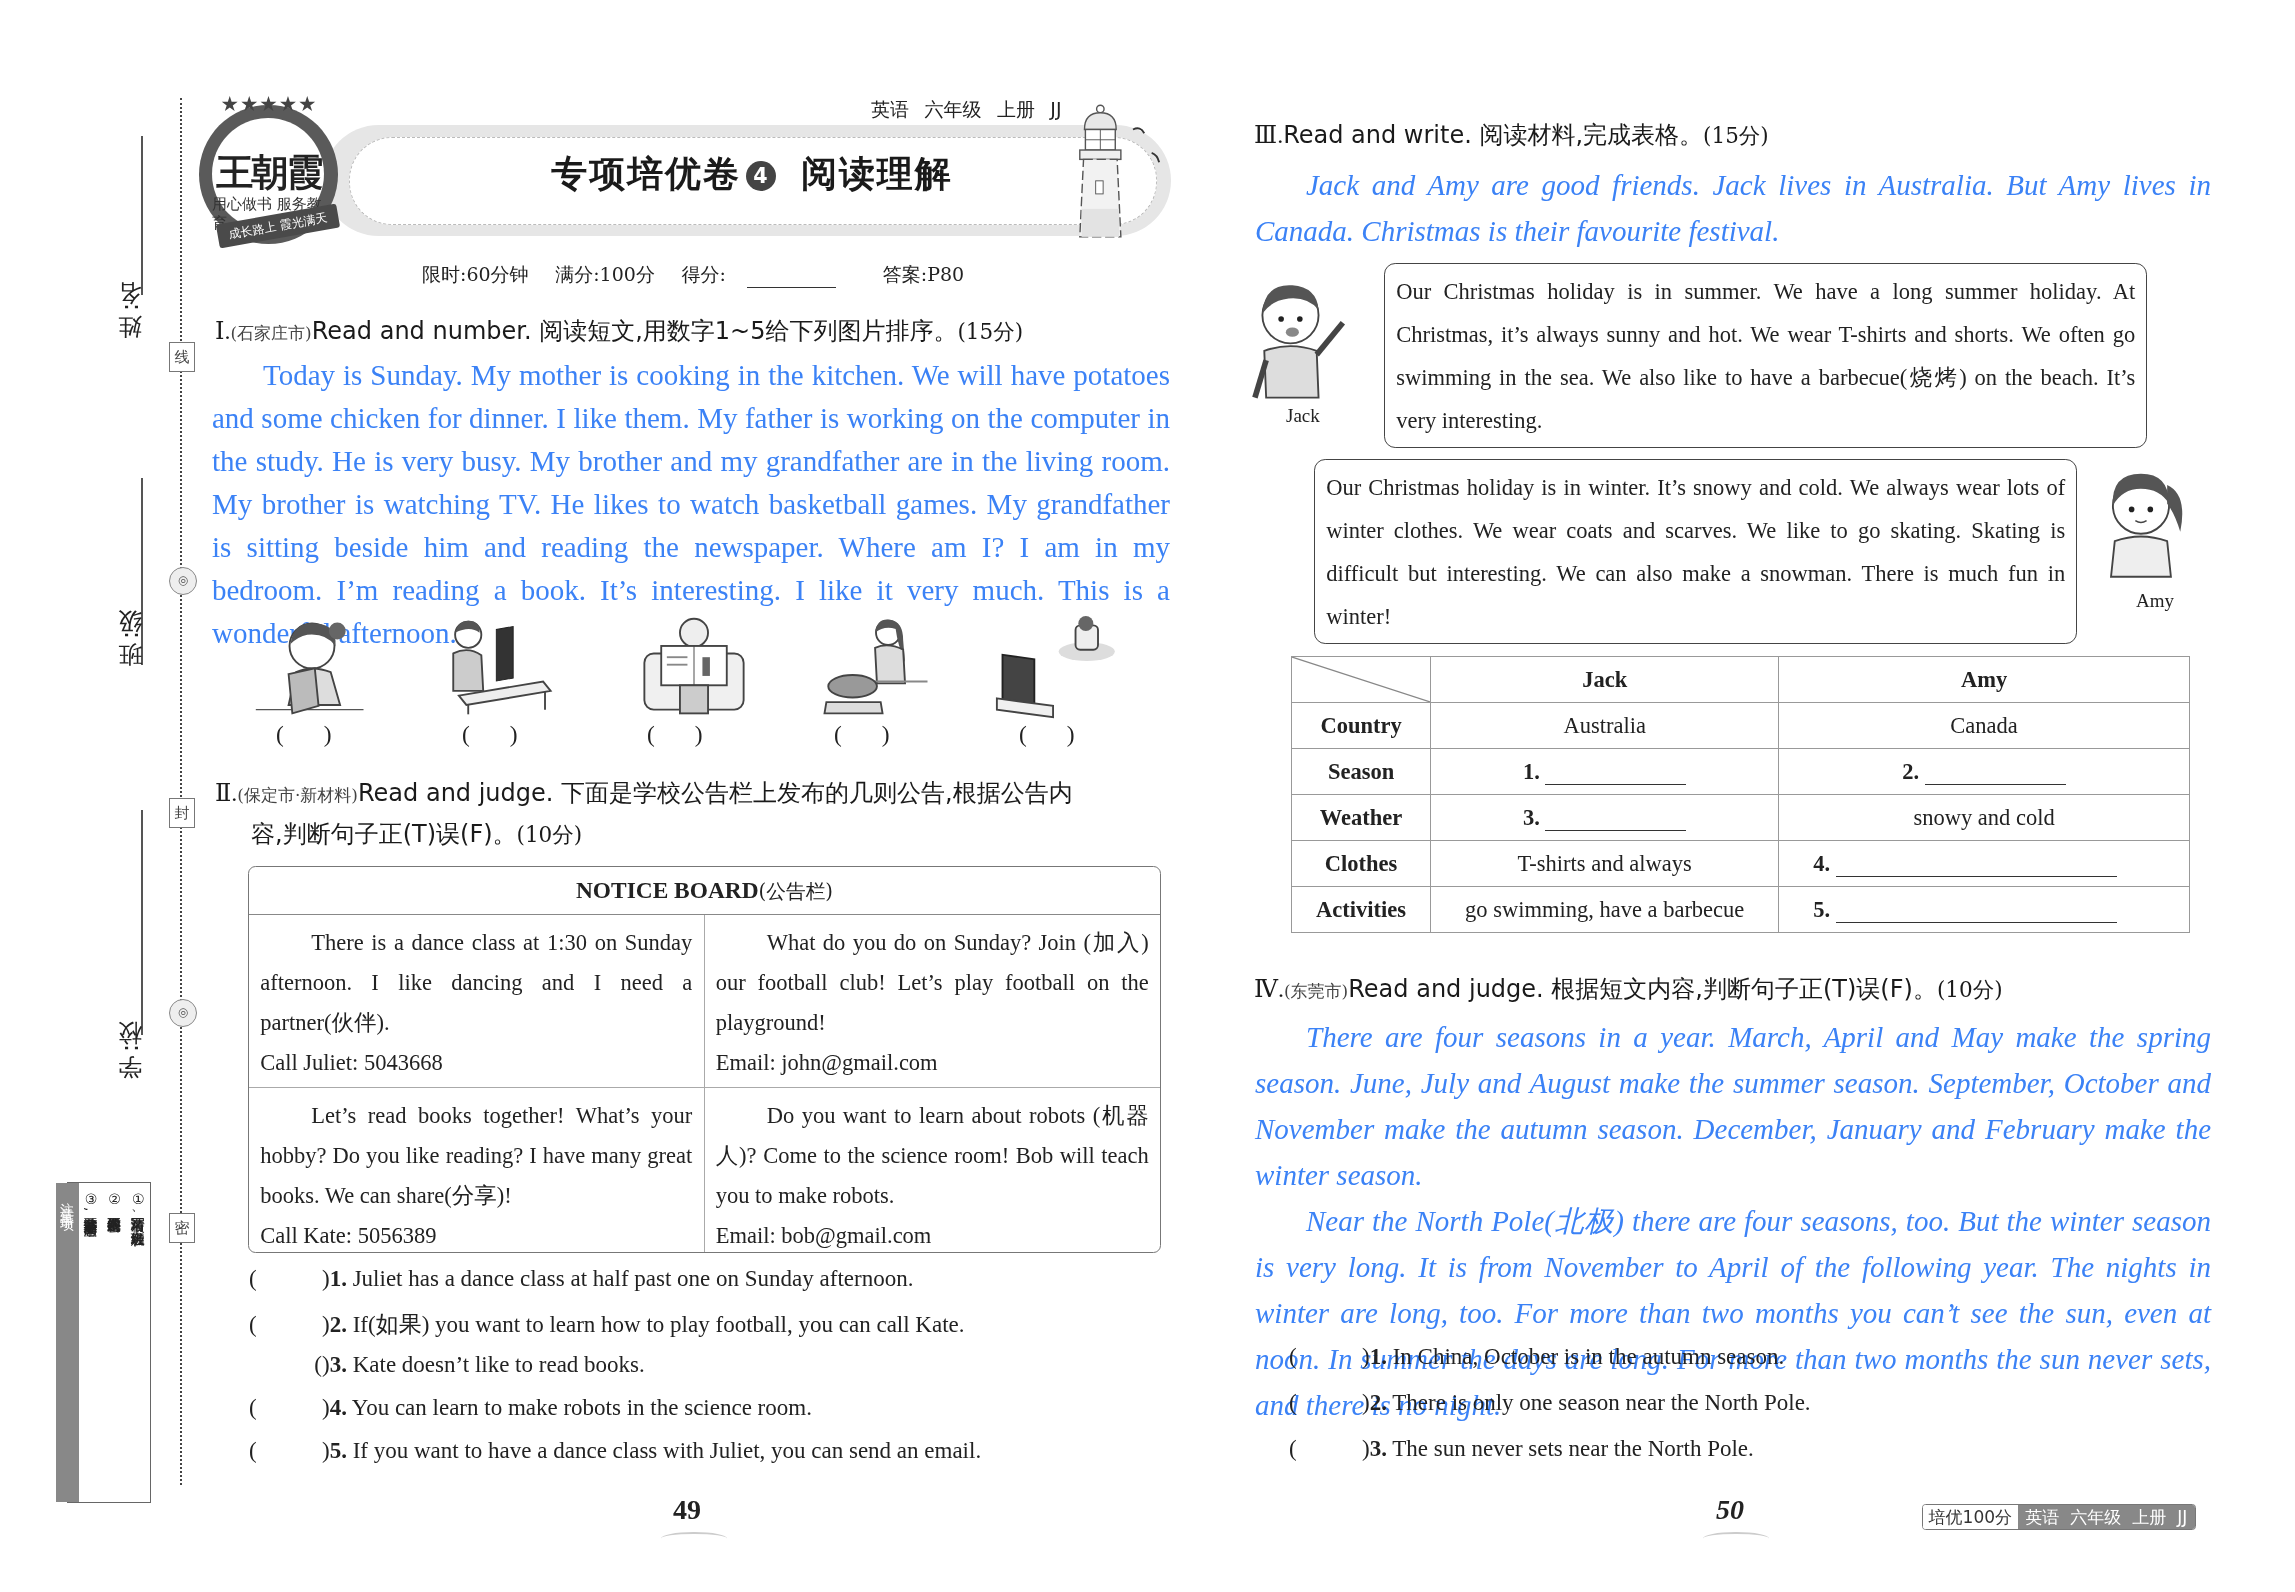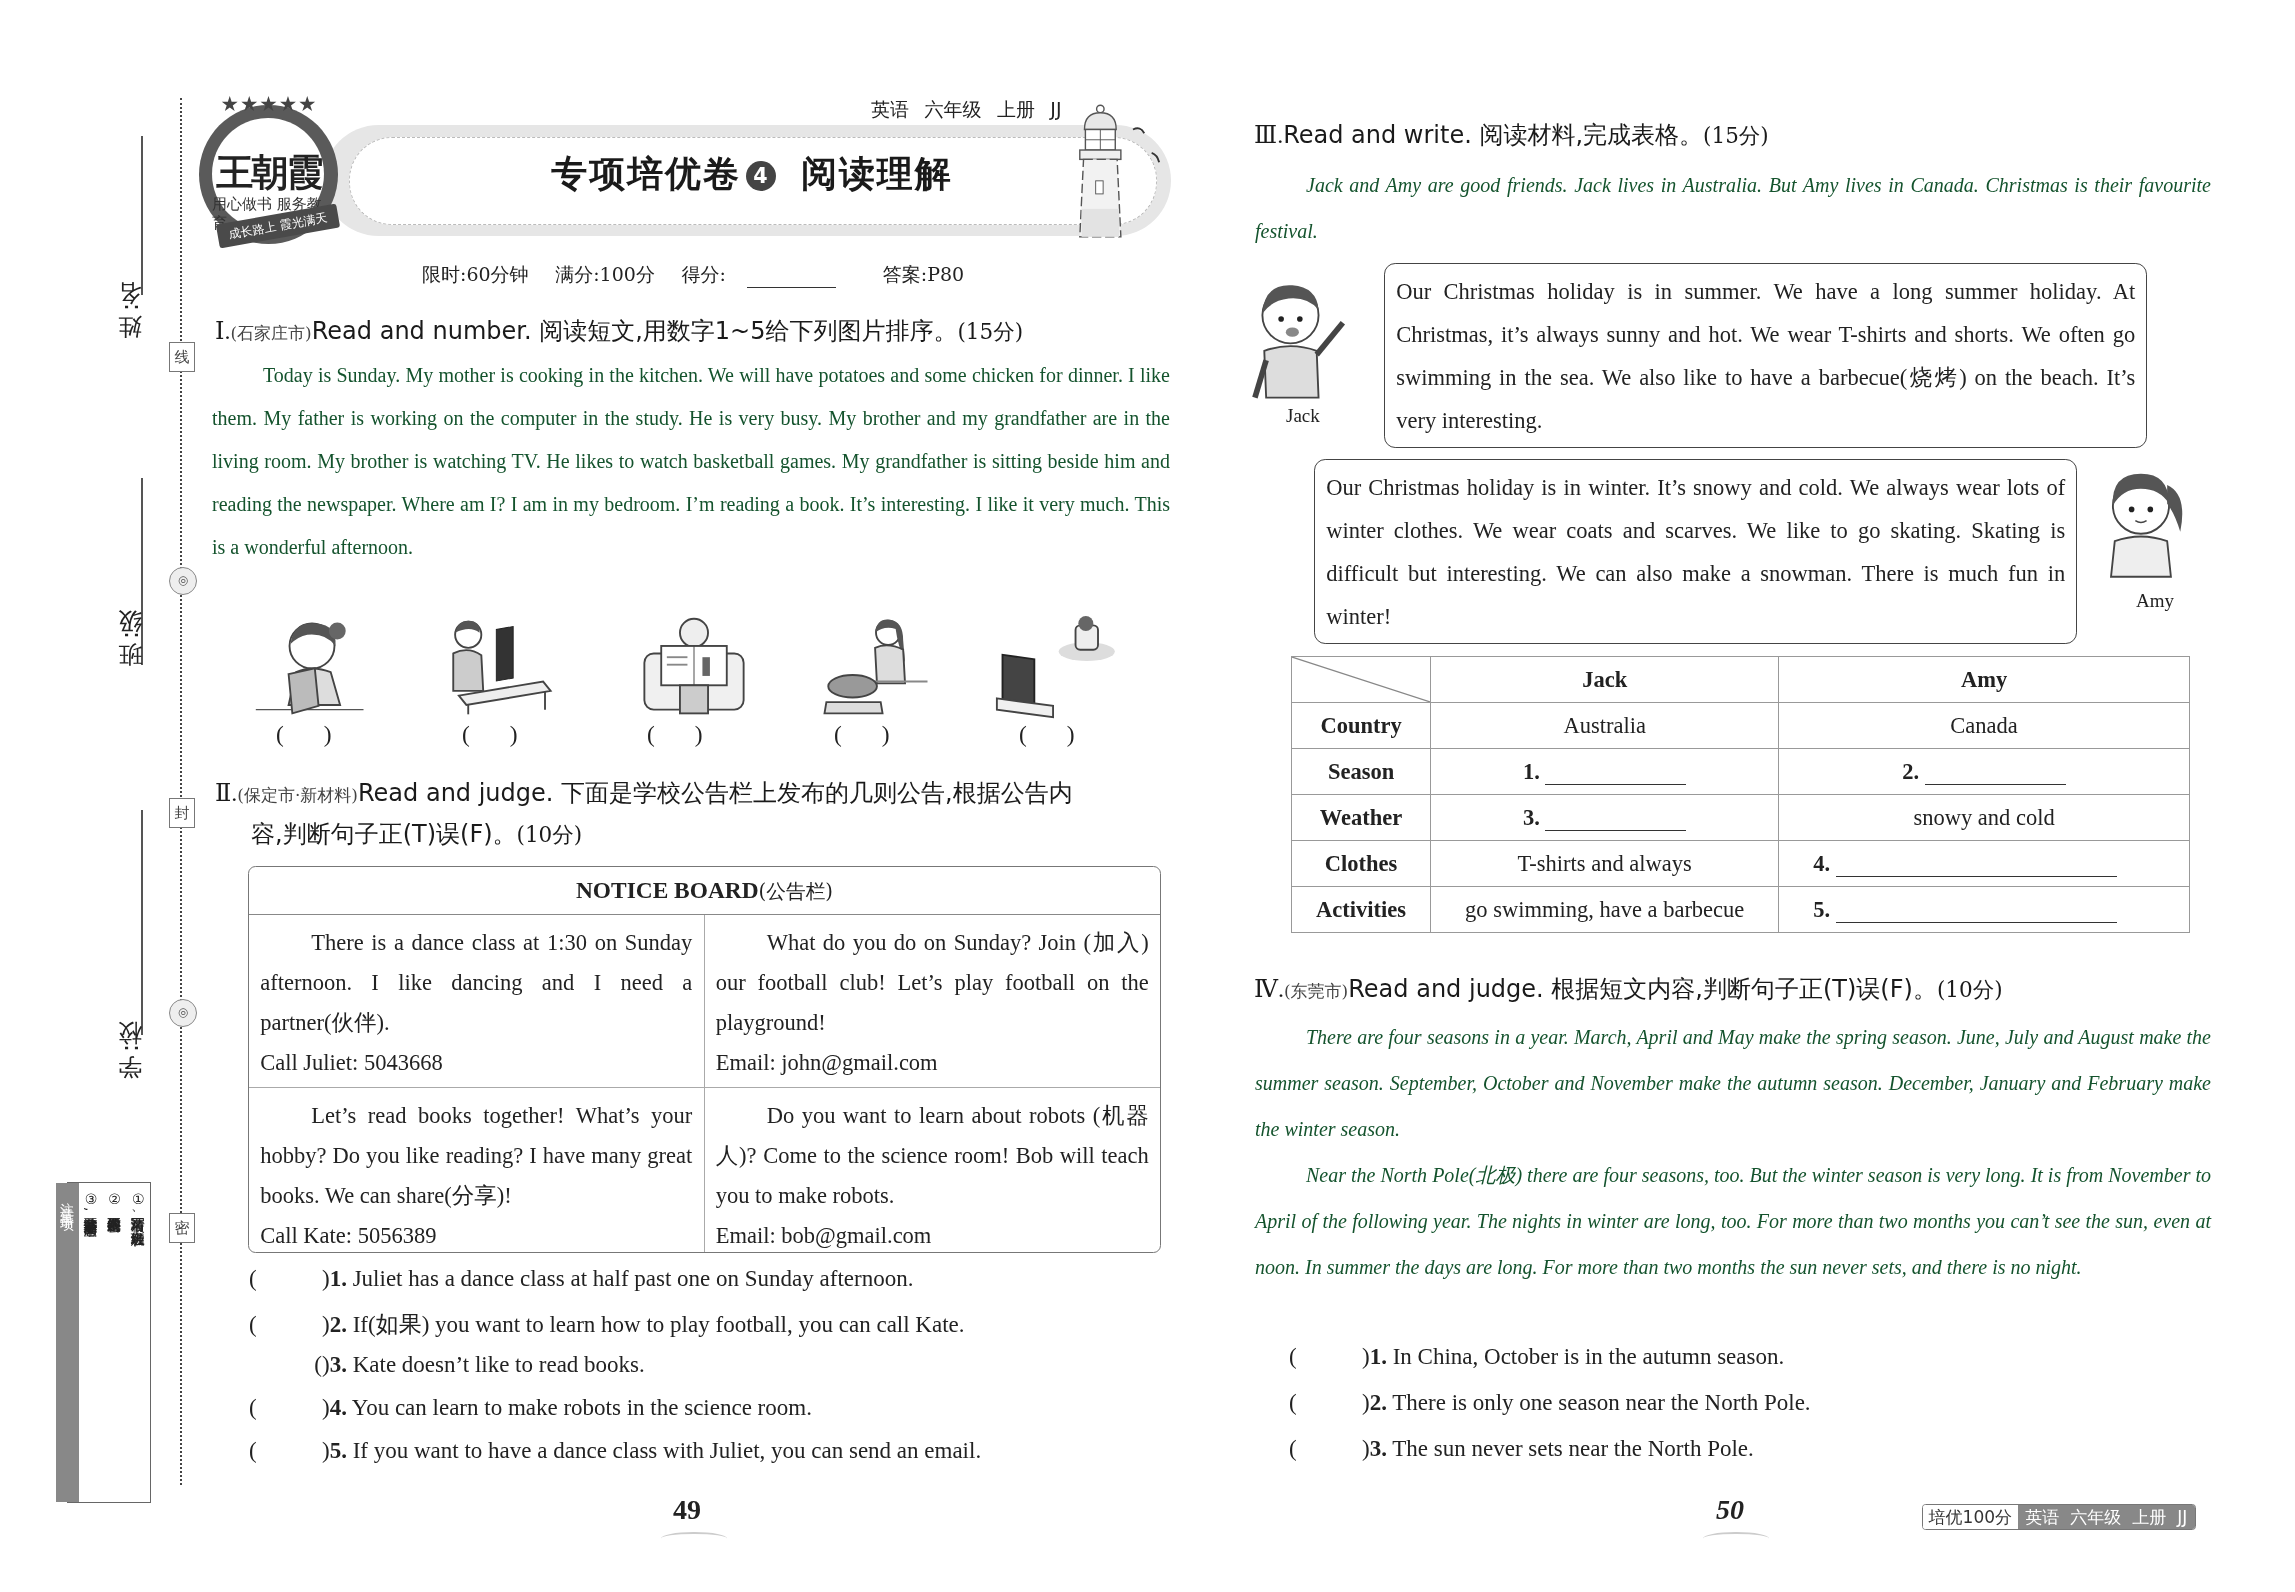--- a/index.html
+++ b/index.html
@@ -27,21 +27,21 @@
   .logo-ribbon{position:absolute;left:217px;top:214px;width:122px;height:24px;background:#4a4a4a;color:#fff;font-size:12px;line-height:24px;text-align:center;transform:rotate(-10deg);font-family:"DejaVu Sans",sans-serif;border-radius:2.8px;}
   .logo-stars{position:absolute;left:208px;top:92px;width:122px;text-align:center;font-size:20.6px;color:#444;letter-spacing:0.9px;}
   .subject-tag{position:absolute;left:871px;top:97px;font-size:19px;font-family:"DejaVu Sans",sans-serif;color:#222;word-spacing:9.4px;}
   .meta-row{position:absolute;left:422px;top:262px;font-size:19px;font-family:"DejaVu Serif",serif;color:#222;}
   .meta-row span{margin-right:20.6px;}
   .blank{display:inline-block;width:89px;border-bottom:1.9px solid #333;height:17px;vertical-align:bottom;}
   
   .sec-head{position:absolute;font-size:24px;font-family:"DejaVu Sans",sans-serif;color:#1a1a1a;white-space:nowrap;}
   .sec-head .src{font-size:17px;color:#444;font-family:"DejaVu Serif",serif;}
   .sec-head .pts{font-family:"DejaVu Serif",serif;font-size:21.5px;}
-  .para{position:absolute;font-size:20px;line-height:43px;text-align:justify;text-align-last:left;color:#14532d;}
+  .para{position:absolute;font-size:29px;line-height:43px;text-align:justify;text-align-last:left;color:#3b82f6;}
   .para p{margin:0;text-indent:51px;}
   .para.r{line-height:46px;}
   .ital{font-style:italic;}
   
   .pic{position:absolute;top:616px;width:122px;height:103px;}
   .bracket{position:absolute;top:721px;font-size:23.4px;word-spacing:34px;}
   
   .nb{position:absolute;left:248px;top:866px;width:911px;height:385px;border:1.9px solid #777;border-radius:7.5px;overflow:hidden;}
   .nb-title{height:47px;border-bottom:1.9px solid #888;text-align:center;font-size:23.4px;font-weight:bold;line-height:47px;}
   .nb-title .cn{font-weight:normal;font-family:"DejaVu Serif",serif;font-size:19.7px;}

